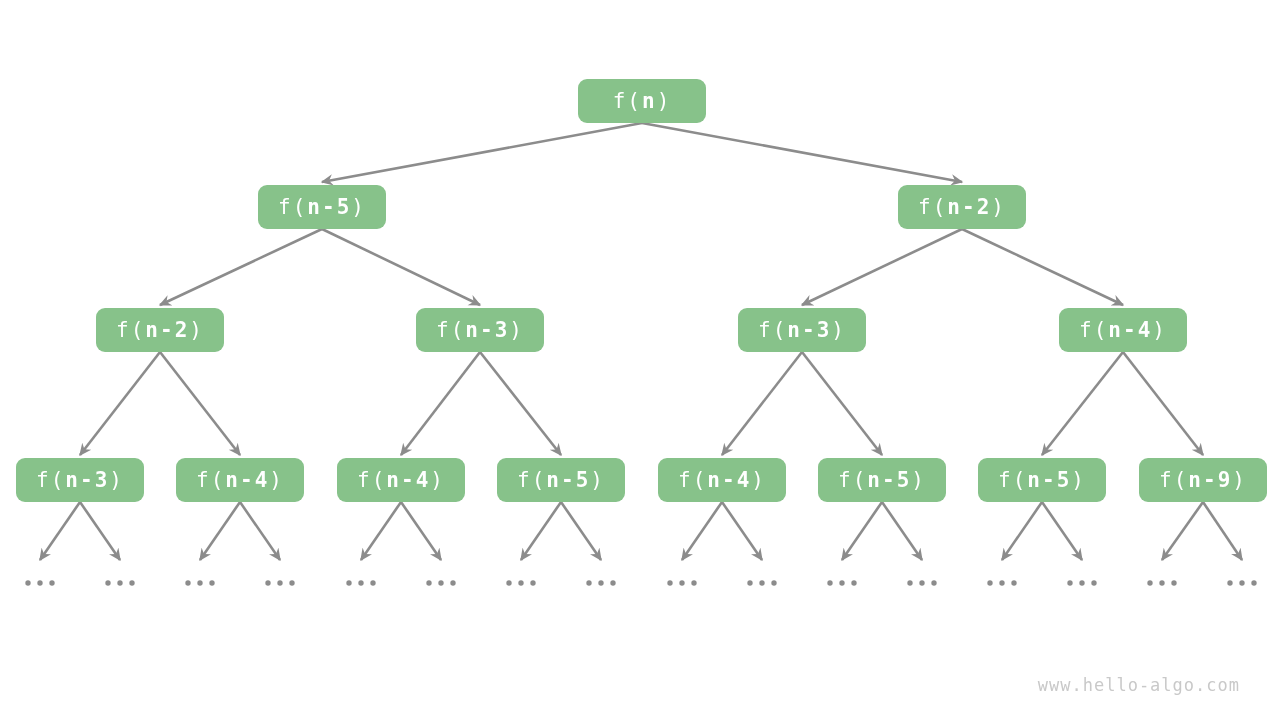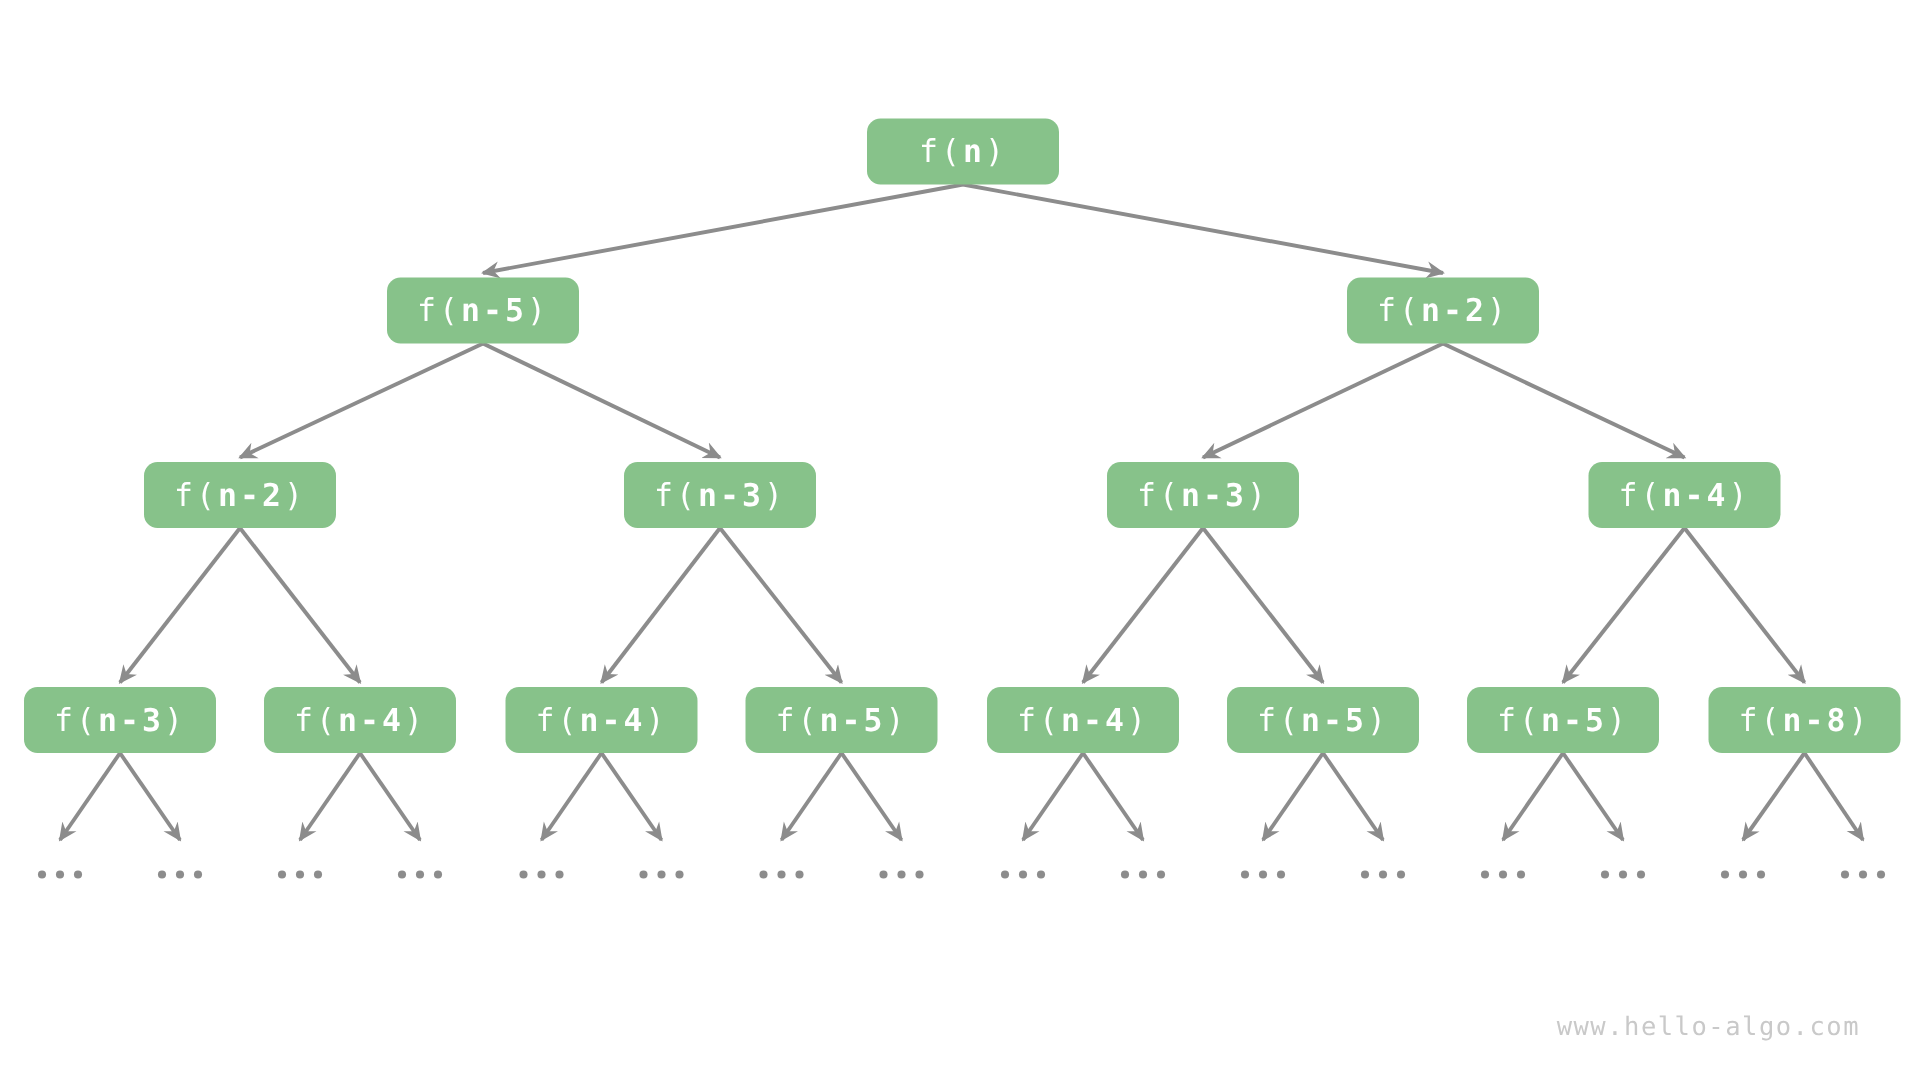--- a/index.html
+++ b/index.html
@@ -223,16 +223,16 @@
       <b>n-5</b>
       <span>)</span>
     </div>
     <div class="node" style="left: 978px; top: 458px; width: 128px; height: 44px;">
       <span>f(</span>
       <b>n-5</b>
       <span>)</span>
     </div>
     <div class="node" style="left: 1139px; top: 458px; width: 128px; height: 44px;">
       <span>f(</span>
-      <b>n-8</b>
+      <b>n-9</b>
       <span>)</span>
     </div>
   </div>
 
 </body></html>

